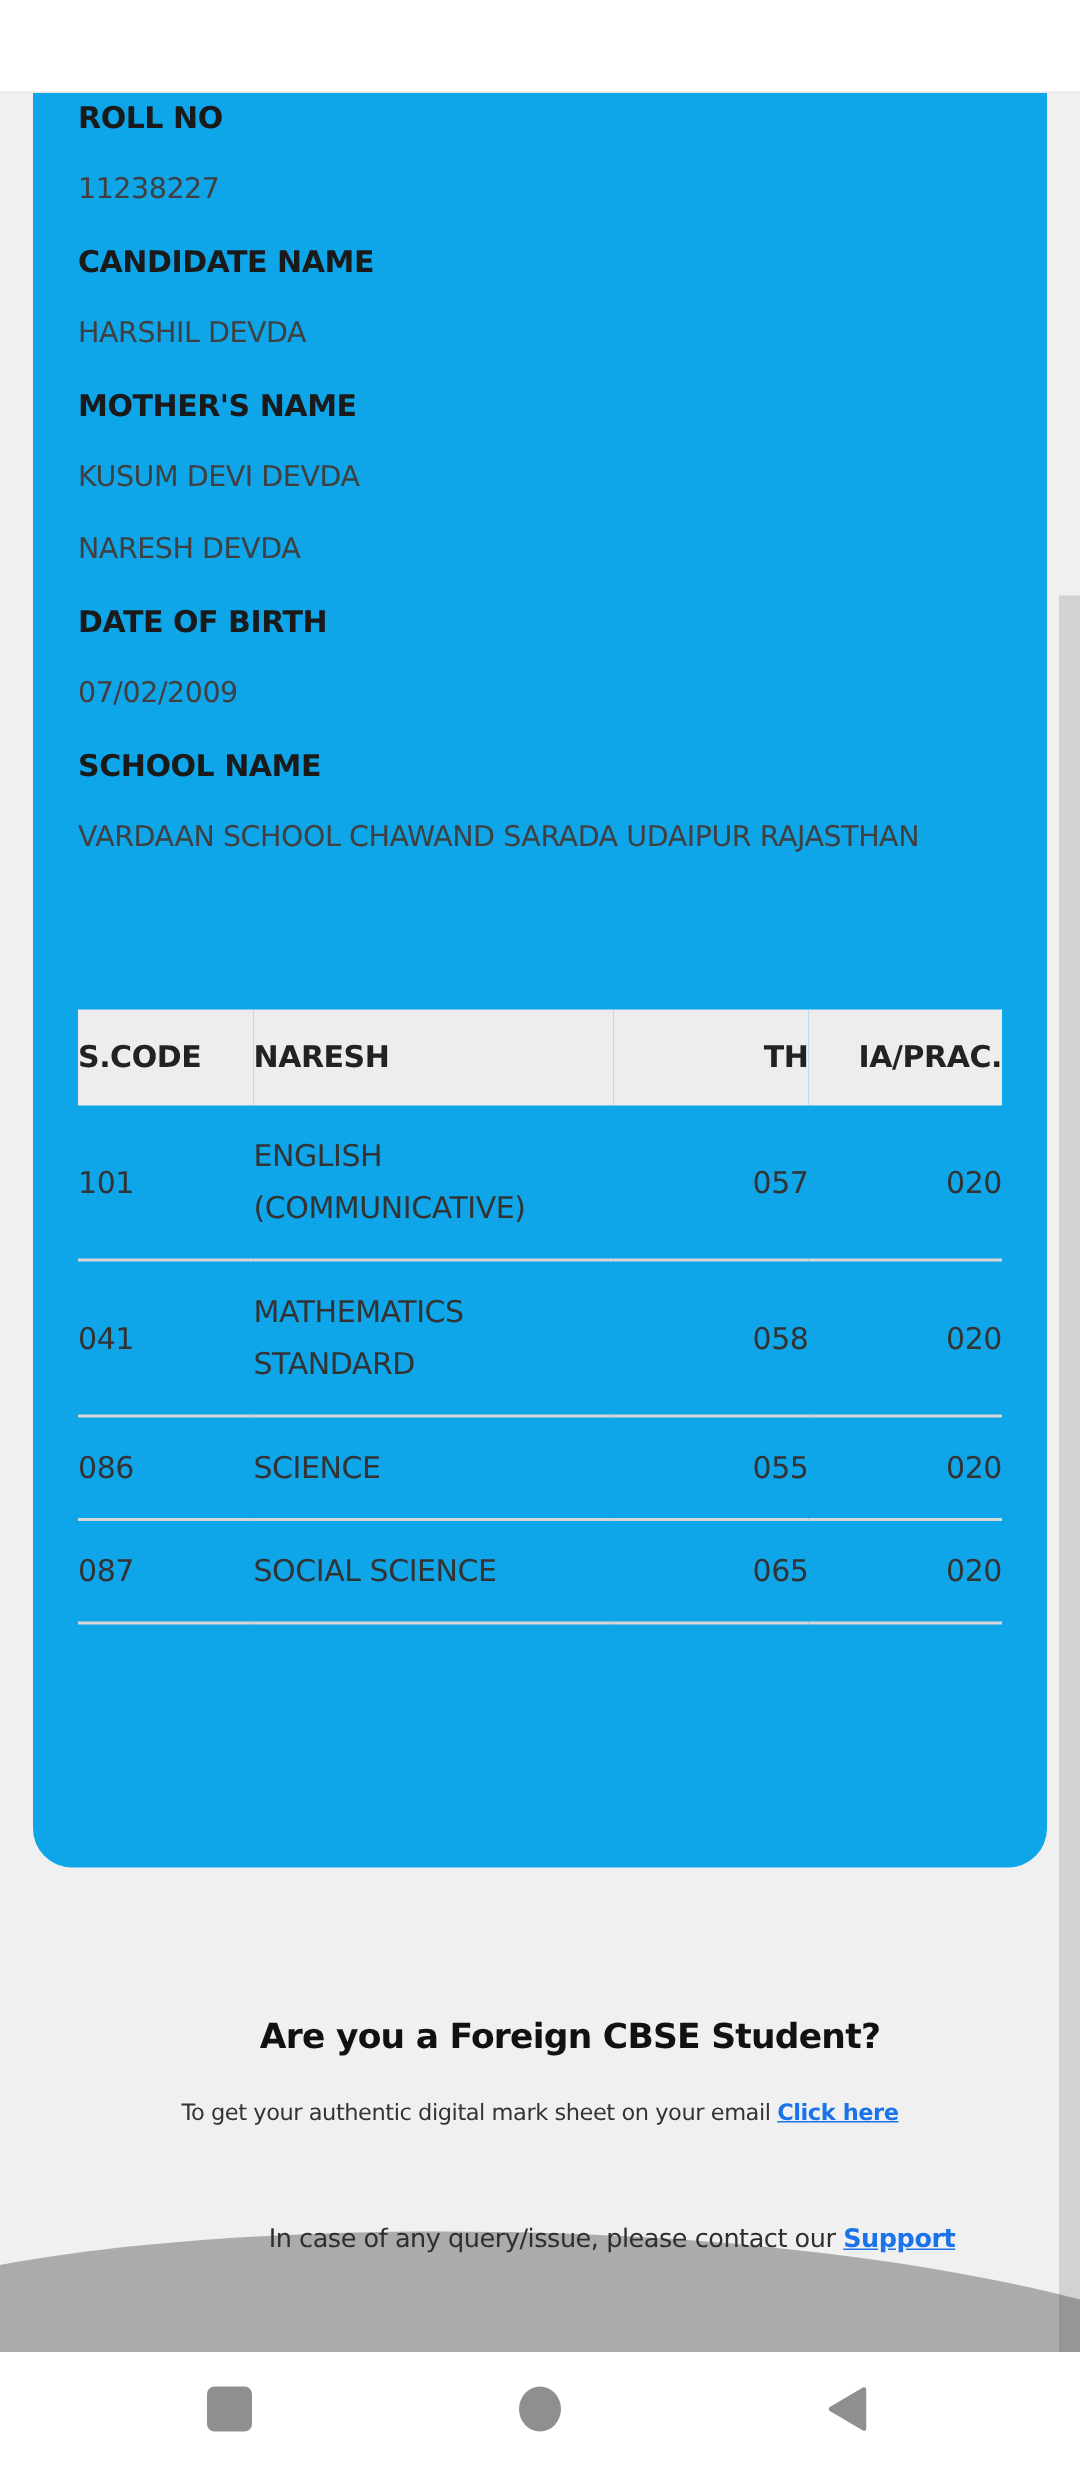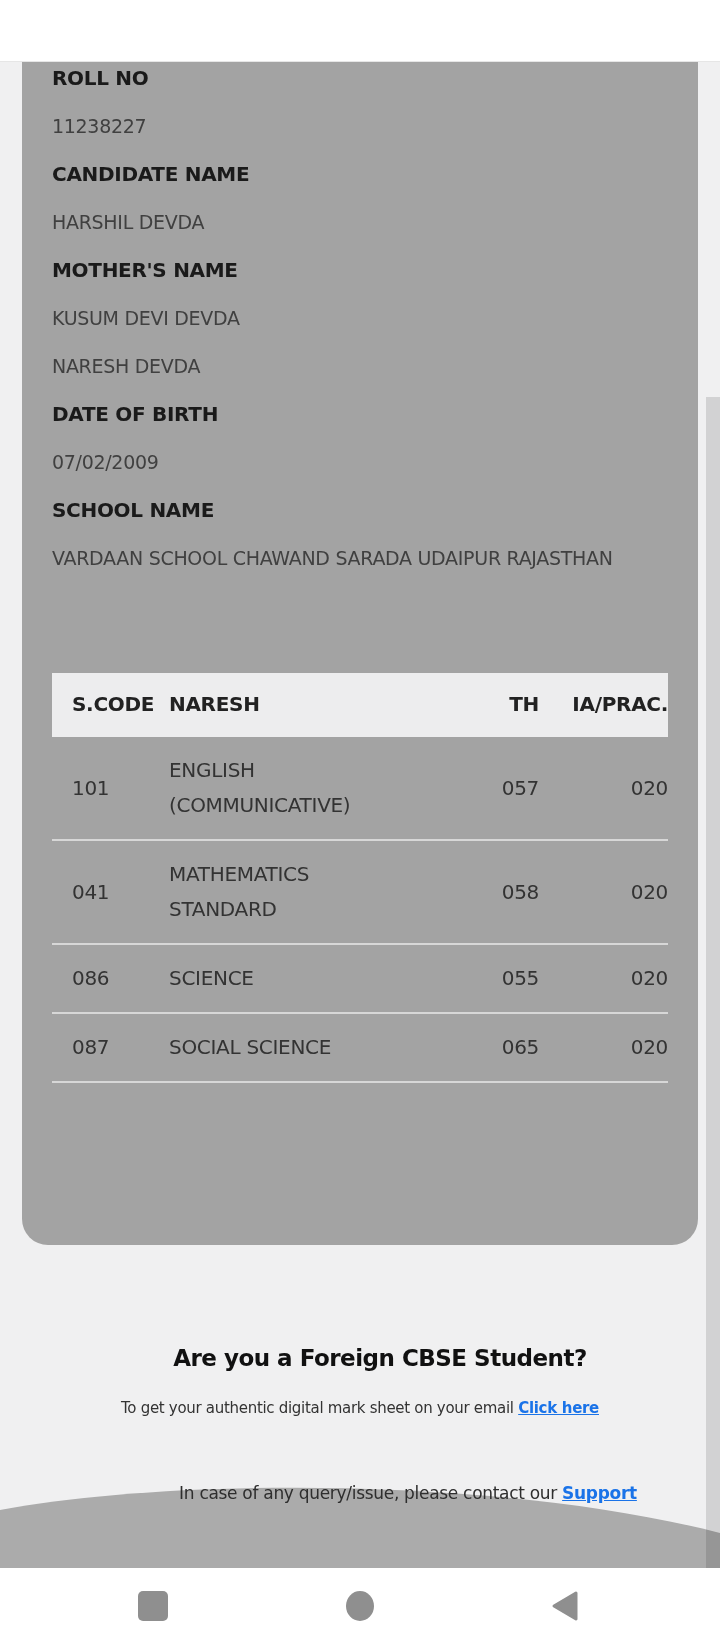--- a/index.html
+++ b/index.html
@@ -10,35 +10,35 @@
     background:#f0f0f1; overflow:hidden;
   }
   
   .top-strip {
     position:absolute; left:0; top:0; width:720px; height:62px;
     background:#ffffff; border-bottom:1px solid #e6e6e6; z-index:3;
   }
   
   .card {
     position:absolute; left:22px; top:62px; width:676px; height:1183px;
-    background:#a3a3a3; border-radius:0 0 26px 26px; z-index:1;
+    background:#0ea5e9; border-radius:0 0 26px 26px; z-index:1;
   }
   .info { position:absolute; left:30px; top:-8px; width:616px; }
   .info-line { height:48px; display:flex; align-items:center; white-space:nowrap; overflow:visible; }
   .info-label { font-size:20px; font-weight:bold; color:#1a1a1a; letter-spacing:-0.3px; }
   .info-value { font-size:19px; font-weight:400; color:#404040; letter-spacing:-0.3px; }
   
   .marks { position:absolute; left:30px; top:611px; width:616px; border-collapse:collapse; table-layout:fixed; }
   .marks col.c1{width:117px;} .marks col.c2{width:240px;} .marks col.c3{width:130px;} .marks col.c4{width:129px;}
   .marks th {
     background:#ededee; font-size:20px; font-weight:600; color:#222;
     padding:14px 0 15px 0; line-height:35px; text-align:left; letter-spacing:-0.3px;
   }
   .marks th.num, .marks td.num { text-align:right;margin-top:40px; }
-  .marks th:first-child, .marks td:first-child { padding-left:20px; }
+  .marks th:first-child, .marks td:first-child { }
   .marks th:nth-child(2), .marks td:nth-child(2) { padding-right:20px; }
   .marks td {
     font-size:20px; color:#333; padding:16px 0; line-height:35px;
     border-bottom:2px solid #d7d7d7; vertical-align:middle; letter-spacing:-0.3px;
     text-align:left; overflow-wrap:break-word;
   }
   
   .foreign-heading {
     position:absolute; left:0; top:1342px; width:720px; text-align:center;
     font-size:23px; font-weight:bold; color:#111; line-height:32px; letter-spacing:-0.5px; z-index:2;margin-left:20px;

